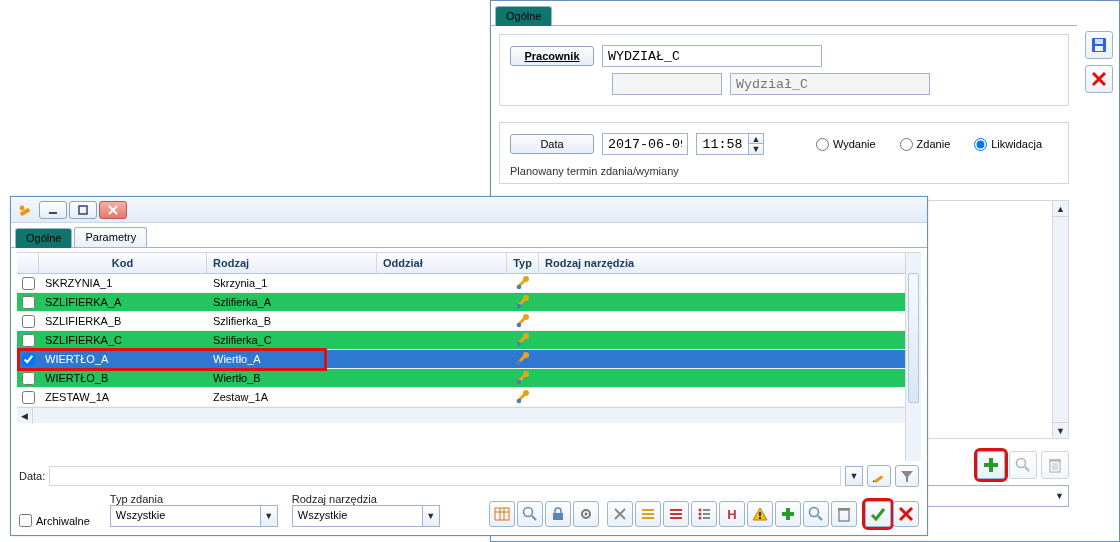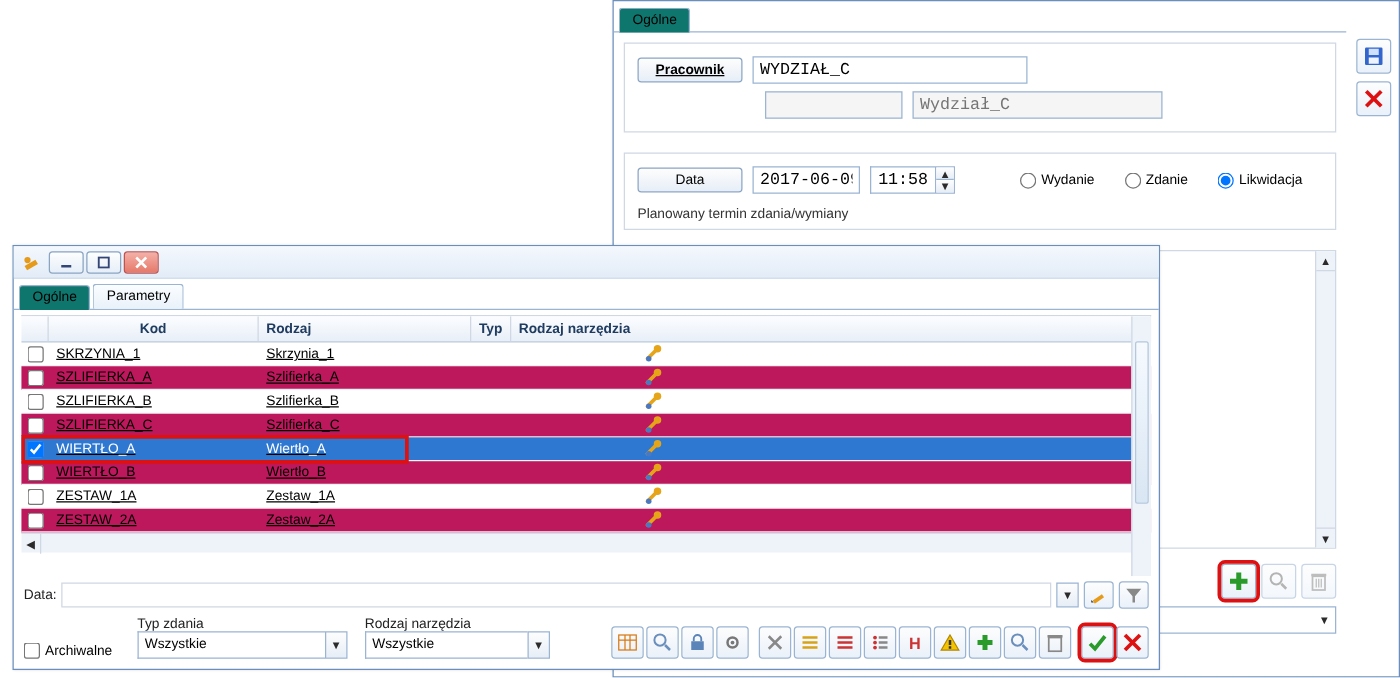--- a/index.html
+++ b/index.html
@@ -134,23 +134,23 @@
   }
   .gridhdr {
     display:flex; background: linear-gradient(#fcfdff,#e8eff8);
     border-bottom:1px solid #b7c8dc;
     font-weight:bold;
   }
   .gridhdr .hcell {
     border-right:1px solid #cfd8e3;
     padding:4px 6px; color:#1f3c60;
   }
-  .gridrows { position:relative;text-decoration:underline; }
+  .gridrows { position:relative; }
   .grow { display:flex; align-items:center; height:19px; border-bottom:1px solid #eef1f5;}
-  .grow:nth-child(2n){ background:#be185d; }
+  .grow:nth-child(2n){ background:#22c55e; }
   .grow.selected { background:#2f78d1; color:#fff; }
   .gcell { padding: 0 6px; overflow:hidden; white-space:nowrap; }
   .chkcell { width:22px; display:flex; align-items:center; justify-content:center; }
   .col-kod   { width:168px; }
   .col-nazwa { width:170px; }
   .col-oddz  { width:130px; }
   .col-typ   { width:32px; display:flex; align-items:center; justify-content:center; }
   .col-rodz  { flex:1; }
   .grid .vscroll {
     position:absolute; right:0; top:0; bottom:0; width:16px;
@@ -322,20 +322,21 @@
     <div class="tabbar">
       <div class="tab active">Ogólne</div>
       <div class="tab">Parametry</div>
     </div>
 
     <div class="grid">
       <div class="gridhdr">
         <div class="hcell chkcell"></div>
         <div class="hcell col-kod" style="text-align:center">Kod</div>
         <div class="hcell col-nazwa">Rodzaj</div>
+        <div class="hcell col-oddz">Oddział</div>
         <div class="hcell col-typ">Typ</div>
         <div class="hcell col-rodz">Rodzaj narzędzia</div>
       </div>
       <div class="gridrows" id="gridrows">
           <div class="grow">
             <div class="gcell chkcell">
               <input type="checkbox" style="">
             </div>
             <div class="gcell col-kod">SKRZYNIA_1</div>
             <div class="gcell col-nazwa">Skrzynia_1</div>
@@ -438,36 +439,20 @@
             <div class="gcell col-oddz"></div>
             <div class="gcell col-typ">
               <svg width="16" height="16">
                 <path d="M3 12 L10 5" stroke="#e6a519" stroke-width="3" stroke-linecap="round"></path>
                 <circle cx="11" cy="4" r="3" fill="#e6a519"></circle>
                 <circle cx="4" cy="12" r="2.2" fill="#4a79c4"></circle>
               </svg>
             </div>
             <div class="gcell col-rodz"></div>
           </div>
-          <div class="grow">
-            <div class="gcell chkcell">
-              <input type="checkbox" style="">
-            </div>
-            <div class="gcell col-kod">ZESTAW_2A</div>
-            <div class="gcell col-nazwa">Zestaw_2A</div>
-            <div class="gcell col-oddz"></div>
-            <div class="gcell col-typ">
-              <svg width="16" height="16">
-                <path d="M3 12 L10 5" stroke="#e6a519" stroke-width="3" stroke-linecap="round"></path>
-                <circle cx="11" cy="4" r="3" fill="#e6a519"></circle>
-                <circle cx="4" cy="12" r="2.2" fill="#4a79c4"></circle>
-              </svg>
-            </div>
-            <div class="gcell col-rodz"></div>
-          </div>
         </div>
 
       <div class="row-red-box" id="redrowbox" style="left: 0px; top: 95px; width: 310px; height: 23px;"></div>
 
       <div class="vscroll">
           <div class="thumb"></div>
         </div>
       <div class="hscroll">
         <div class="harrow">
             <span class="caret">◀</span>

